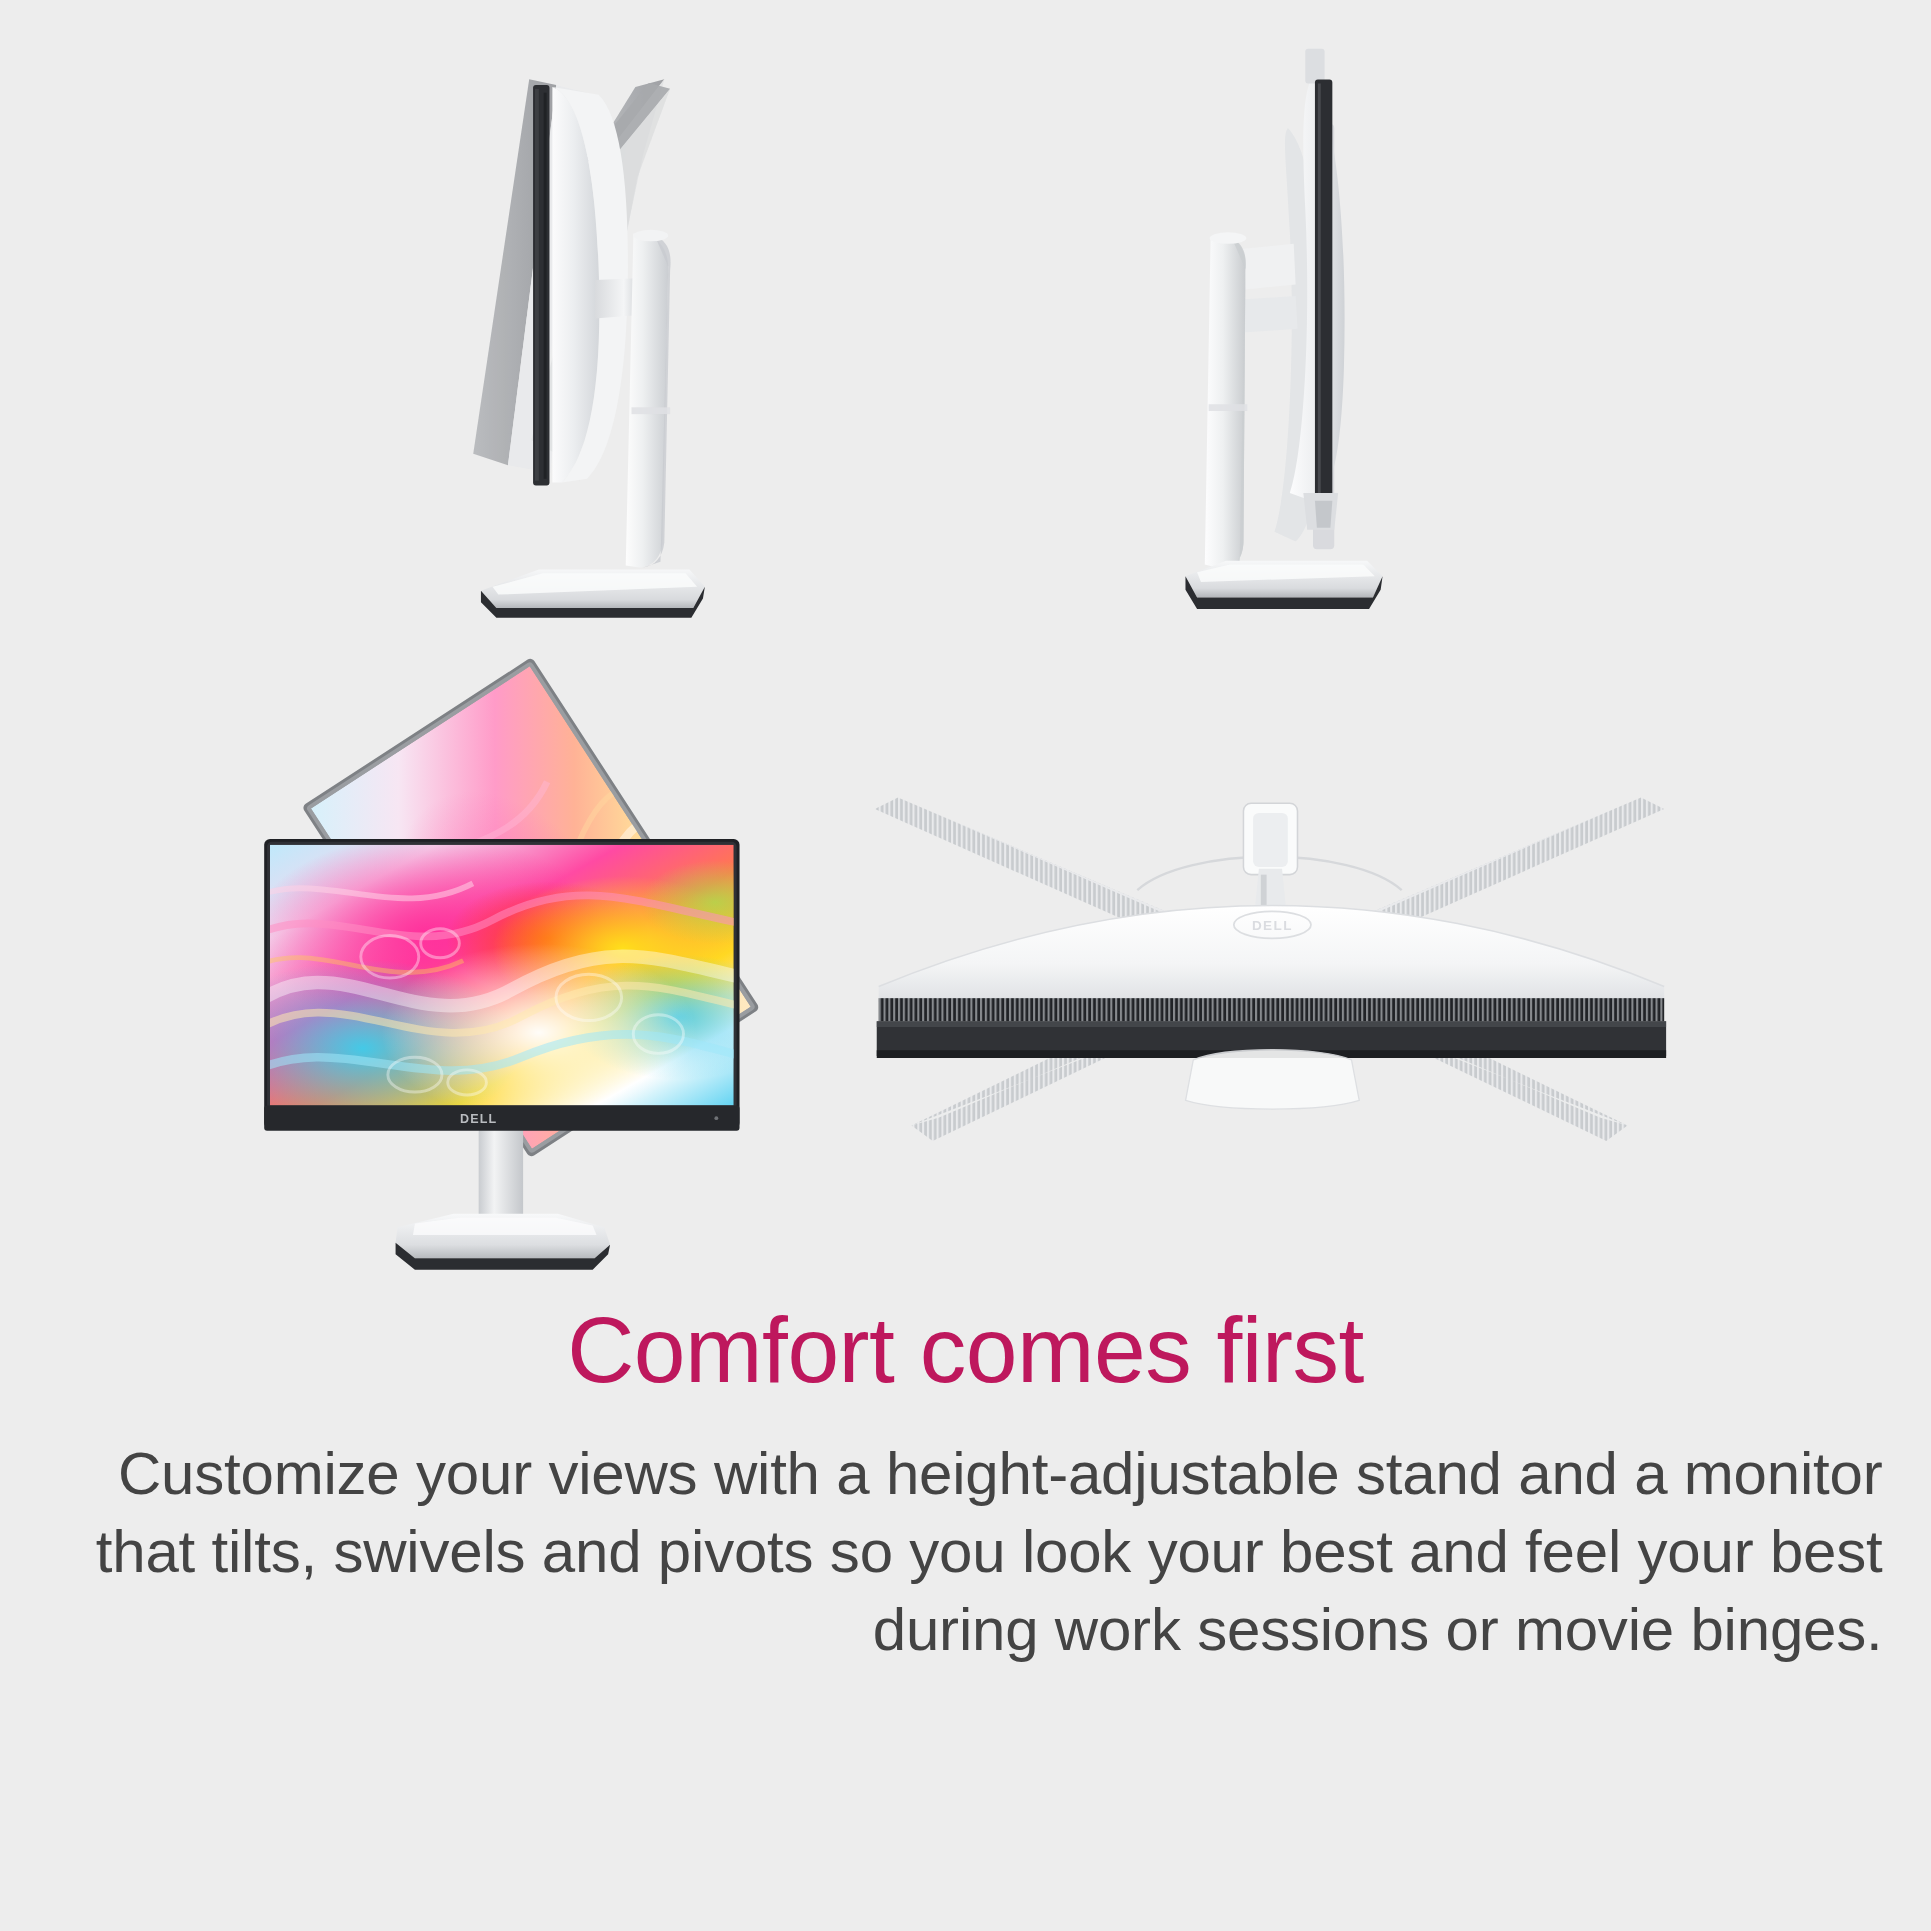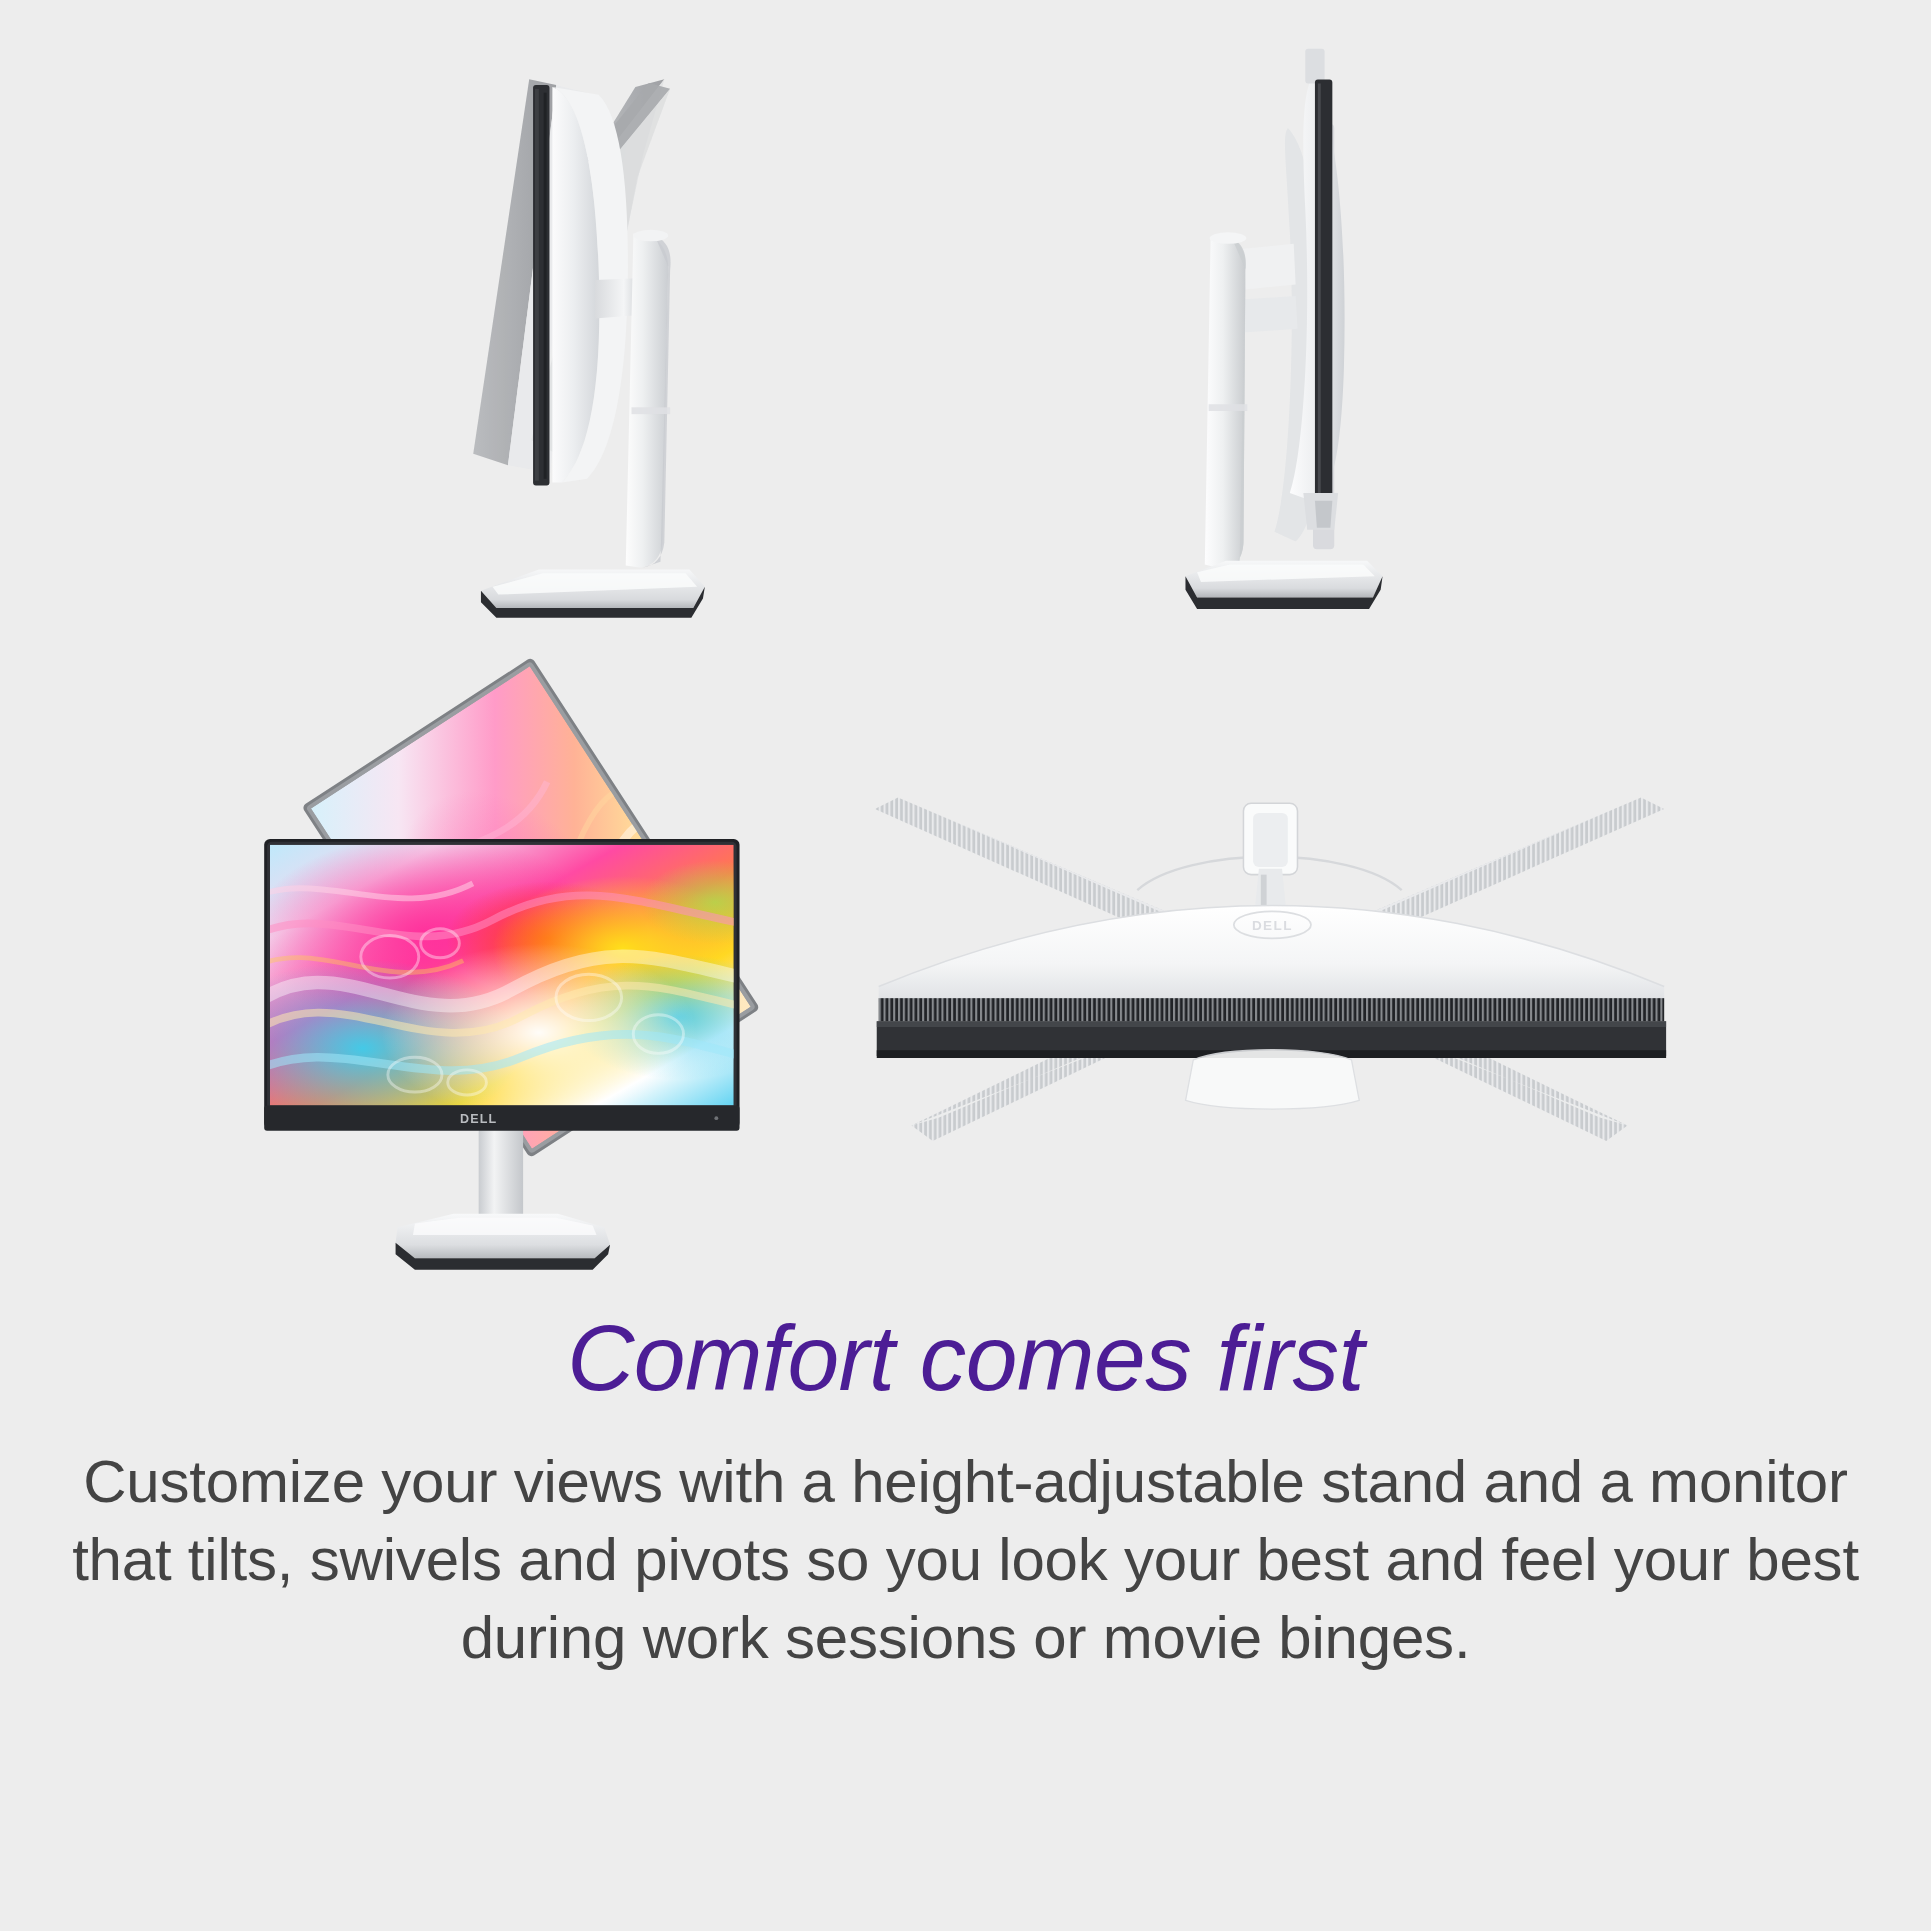--- a/index.html
+++ b/index.html
@@ -34,39 +34,39 @@
 
   
   #caption {
     position: absolute;
     left: 0;
     top: 1294px;
     width: 1931px;
     text-align: center;
   }
   #headline {
-    color: #4c1d95;
+    color: #be185d;
     font-size: 93px;
     line-height: 1.12;
     font-weight: 400;
     letter-spacing: -0.5px;
-    margin: 12px;
+    margin: 4px;
     padding: 0 39px;
     white-space: nowrap;
-    font-style: italic;
   }
   #subcopy {
     color: #444444;
     font-size: 60px;
     line-height: 1.30;
     font-weight: 400;
     margin: 33px auto 0 auto;
     max-width: 1834px;
     padding: 0 19.3px;
     letter-spacing: -0.2px;
+    text-align: right;
   }
 
   svg { display: block; overflow: visible; }
 </style>
 </head>
 <body>
 
 <div id="page">
 
   <div id="hero">

